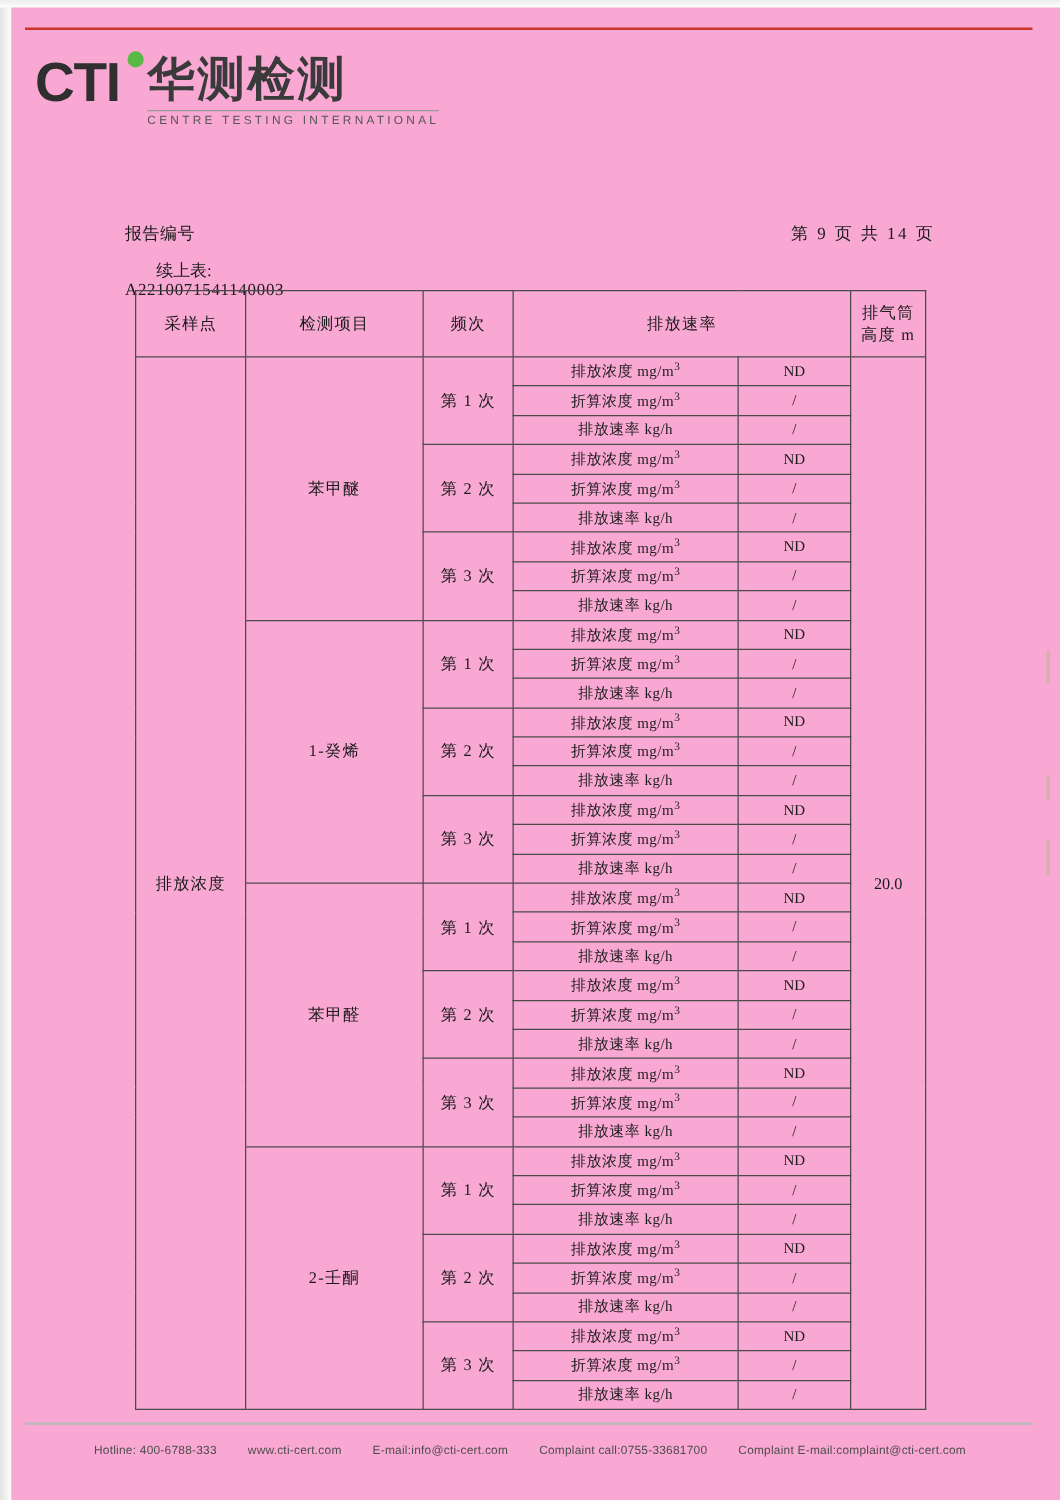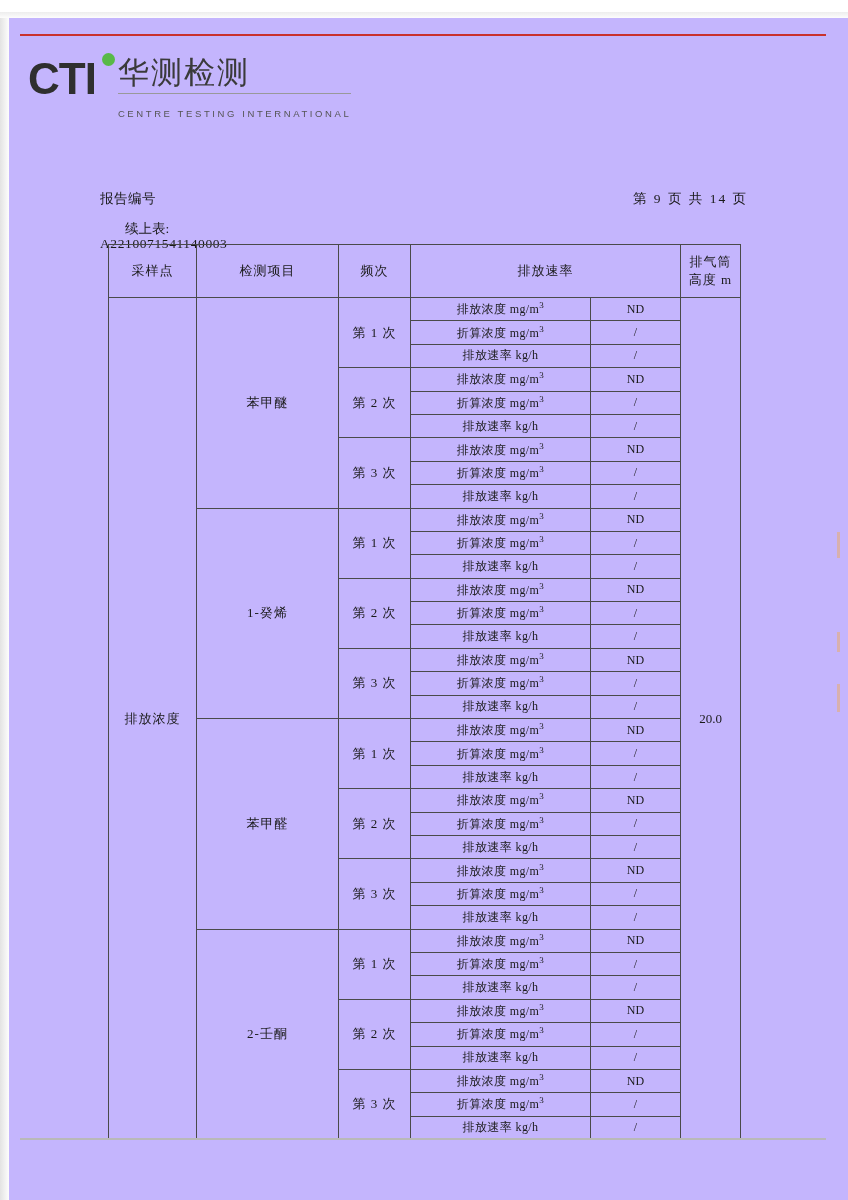--- a/index.html
+++ b/index.html
@@ -11,22 +11,21 @@
     height: 1200px;
     background: #ffffff;
     font-family: "Liberation Serif", serif;
     color: #1a1a1a;
     position: relative;
     overflow: hidden;
   }
   .page {
     position: absolute;
     inset: 0;
-    background: #c4b5fd;
-    margin-top: 12px;
+    background: #f9a8d4;
   }
 
   
   .header-rule {
     position: absolute;
     left: 20px;
     right: 22px;
     top: 22px;
     height: 2px;
     background: #c9322d;
@@ -55,33 +54,33 @@
     background: #58b947;
     left: 74px;
     top: -4px;
   }
   .logo-right {
     margin-left: 22px;
     line-height: 1;
   }
   .logo-cn {
     font-family: "Liberation Sans", sans-serif;
-    font-size: 31px;
-    font-weight: normal;
+    font-size: 38px;
+    font-weight: bold;
     color: #3a3a3a;
     letter-spacing: 2px;
   }
   .logo-en {
     font-family: "Liberation Sans", sans-serif;
     font-size: 9.5px;
     color: #555;
     letter-spacing: 2.6px;
     margin-top: 5px;
     border-top: 1px solid #999;
-    padding-top: 15px;
+    padding-top: 3px;
     text-align: center;
   }
 
   
   .meta-row {
     position: absolute;
     left: 100px;
     right: 100px;
     top: 178px;
     display: flex;
@@ -420,14 +419,21 @@
           <td class="cell-row">/</td>
         </tr>
       </tbody>
   </table>
 
   <div class="edge-mark m1"></div>
   <div class="edge-mark m2"></div>
   <div class="edge-mark m3"></div>
 
   <div class="footer-rule"></div>
+  <div class="footer-text">
+    <span>Hotline: 400-6788-333</span>
+    <span>www.cti-cert.com</span>
+    <span>E-mail:info@cti-cert.com</span>
+    <span>Complaint call:0755-33681700</span>
+    <span>Complaint E-mail:complaint@cti-cert.com</span>
+  </div>
 
 </div>
 
 </body></html>

